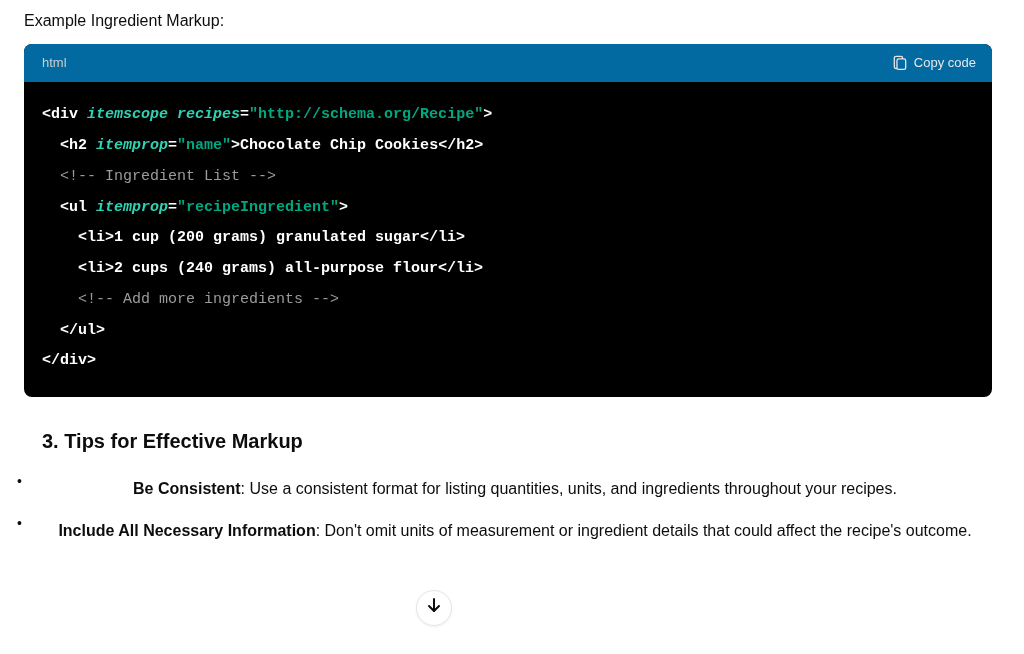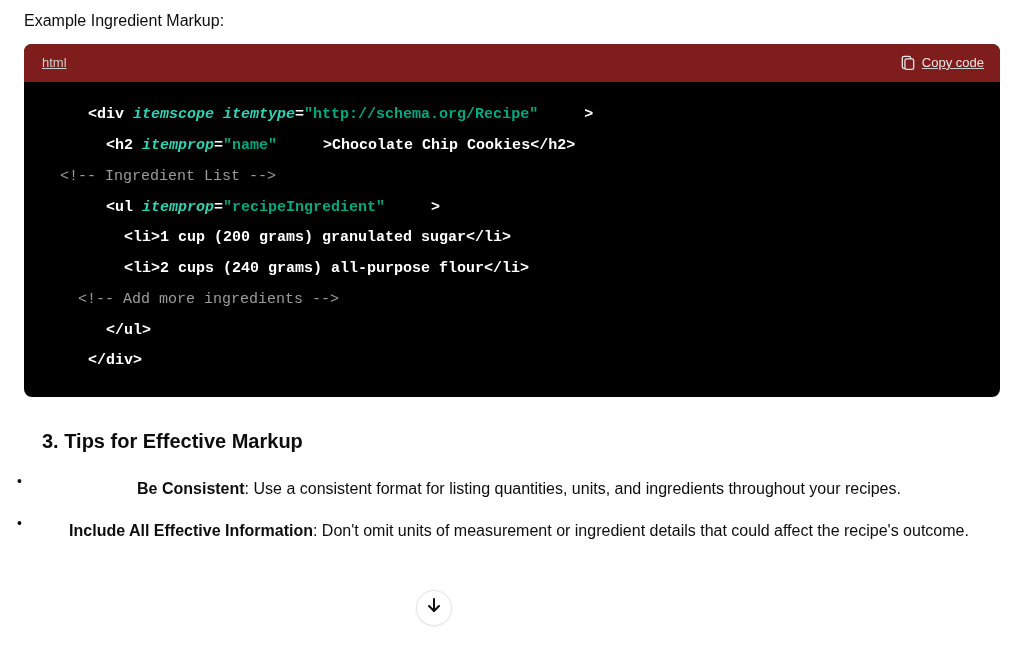--- a/index.html
+++ b/index.html
@@ -7,42 +7,41 @@
     margin: 0;
     padding: 0;
     font-family: -apple-system, BlinkMacSystemFont, "Segoe UI", Helvetica, Arial, sans-serif;
     color: #0d0d0d;
     background: #fff;
     width: 1024px;
     font-size: 16px;
     line-height: 1.6;
   }
   .content {
-    padding: 0 24px 20px 24px;
+    padding: 0 32px 20px 24px;
   }
   .intro-heading {
     font-size: 16px;
     font-weight: 400;
     margin: 8px 0 10px 0;
   }
   .code-block {
     background: #000;
     border-radius: 8px;
     overflow: hidden;
     margin: 0 0 28px 0;
   }
   .code-header {
-    background: #7f1d1d;
+    background: #0369a1;
     display: flex;
     justify-content: space-between;
     align-items: center;
     padding: 9px 16px 9px 18px;
     color: #cdcdcd;
     font-size: 13px;
-    text-decoration: underline;
   }
   .code-lang {
     color: #cdcdcd;
   }
   .copy-btn {
     display: flex;
     align-items: center;
     gap: 7px;
     cursor: pointer;
     color: #e6e6e6;
@@ -56,21 +55,21 @@
   .code-body {
     padding: 18px 18px 20px 18px;
     font-family: "SFMono-Regular", Consolas, "Liberation Mono", Menlo, monospace;
     font-size: 15px;
     line-height: 2.05;
     color: #fff;
     white-space: pre;
     overflow-x: auto;
     font-weight: 600;
   }
-  .tok-tag { color: #ffffff; margin-left: 46px; }
+  .tok-tag { color: #ffffff; }
   .tok-attr { color: #2fd3b4; font-style: italic; }
   .tok-val { color: #00a77f; }
   .tok-comment { color: #9b9b9b; font-weight: 500; margin-top: 35px; }
   .section-heading {
     font-size: 20px;
     font-weight: 700;
     margin: 0 0 18px 18px;
   }
   ul.tips {
     list-style: none;
@@ -123,39 +122,39 @@
       <span class="copy-btn">
         <span class="copy-icon">
           <svg viewBox="0 0 16 18" fill="none" stroke="#e6e6e6" stroke-width="1.5">
             <rect x="4.5" y="4.5" width="10" height="12" rx="2"></rect>
             <path d="M11 4.5V3.5a2 2 0 0 0-2-2H3.5a2 2 0 0 0-2 2v10a2 2 0 0 0 2 2H4.5"></path>
           </svg>
         </span>
         <span>Copy code</span>
       </span>
     </div>
-    <div class="code-body"><span class="tok-tag">&lt;div</span> <span class="tok-attr">itemscope</span> <span class="tok-attr">itemtype</span>=<span class="tok-val">"http://schema.org/Recipe"</span><span class="tok-tag">&gt;</span>
+    <div class="code-body"><span class="tok-tag">&lt;div</span> <span class="tok-attr">itemscope</span> <span class="tok-attr">recipes</span>=<span class="tok-val">"http://schema.org/Recipe"</span><span class="tok-tag">&gt;</span>
   <span class="tok-tag">&lt;h2</span> <span class="tok-attr">itemprop</span>=<span class="tok-val">"name"</span><span class="tok-tag">&gt;Chocolate Chip Cookies&lt;/h2&gt;</span>
   <span class="tok-comment">&lt;!-- Ingredient List --&gt;</span>
   <span class="tok-tag">&lt;ul</span> <span class="tok-attr">itemprop</span>=<span class="tok-val">"recipeIngredient"</span><span class="tok-tag">&gt;</span>
     <span class="tok-tag">&lt;li&gt;1 cup (200 grams) granulated sugar&lt;/li&gt;</span>
     <span class="tok-tag">&lt;li&gt;2 cups (240 grams) all-purpose flour&lt;/li&gt;</span>
     <span class="tok-comment">&lt;!-- Add more ingredients --&gt;</span>
   <span class="tok-tag">&lt;/ul&gt;</span>
 <span class="tok-tag">&lt;/div&gt;</span></div>
   </div>
 
   <h3 class="section-heading">3. Tips for Effective Markup</h3>
 
   <ul class="tips">
     <li>
       <span class="tip-title">Be Consistent</span><span>: Use a consistent format for listing quantities, units, and ingredients throughout your recipes.</span>
     </li>
     <li>
-      <span class="tip-title">Include All Effective Information</span><span>: Don't omit units of measurement or ingredient details that could affect the recipe's outcome.</span>
+      <span class="tip-title">Include All Necessary Information</span><span>: Don't omit units of measurement or ingredient details that could affect the recipe's outcome.</span>
     </li>
   </ul>
 
 </div>
 
 <div class="scroll-down">
   <span>
     <svg viewBox="0 0 16 16" fill="none" stroke="#0d0d0d" stroke-width="2" stroke-linecap="round" stroke-linejoin="round">
       <path d="M8 2 L8 14"></path>
       <path d="M3 9 L8 14 L13 9"></path>

